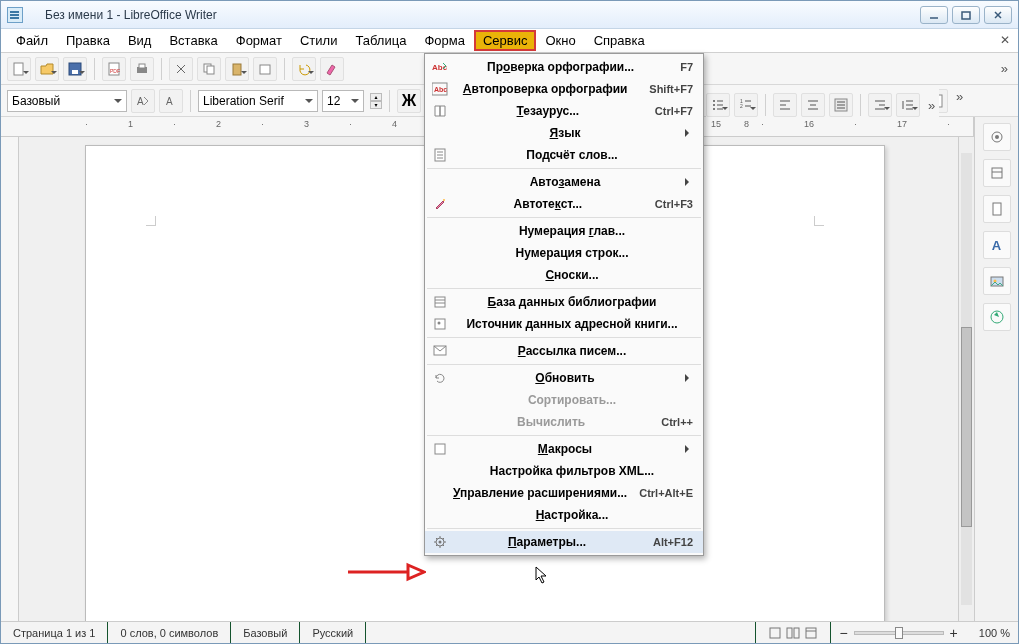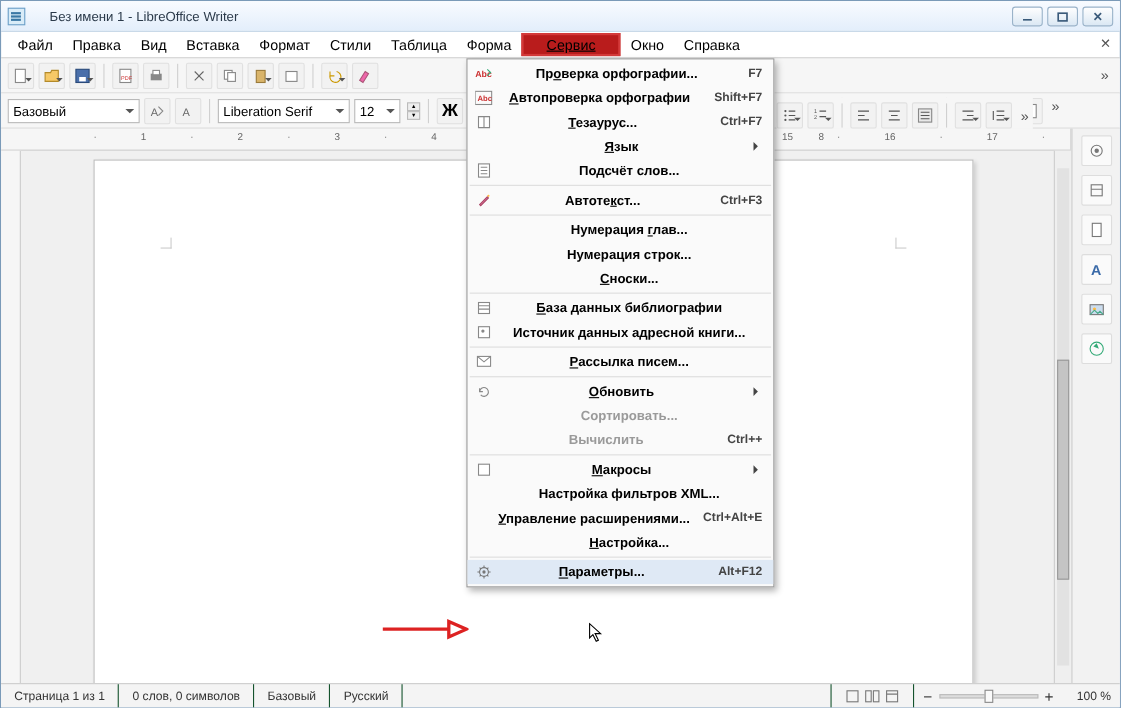--- a/index.html
+++ b/index.html
@@ -10,21 +10,21 @@
 .titlebar { height: 28px; background: linear-gradient(#f8fbff,#e3eefb); display: flex; align-items: center; padding: 0 6px; border-bottom: 1px solid #c4d5e6; }
 .titlebar .doc-icon { width: 16px; height: 16px; background: #d9ecf8; border: 1px solid #6da0c8; margin-right: 6px; position: relative; }
 .titlebar .doc-icon::after{content:"";position:absolute;left:2px;top:3px;width:9px;height:2px;background:#3a78a5;box-shadow:0 3px 0 #3a78a5,0 6px 0 #3a78a5;}
 .titlebar .title { font-size: 12px; color: #2b3a4a; flex: 1; margin-left: 16px; }
 .titlebar .winbtn { width: 28px; height: 18px; border: 1px solid #9ab3c9; border-radius: 3px; margin-left: 4px; background: linear-gradient(#fefefe,#dbe8f4); display:flex;align-items:center;justify-content:center;font-size:10px;color:#335; }
 .winbtn svg{width:10px;height:10px;stroke:#3a5a7a;stroke-width:1.5;fill:none;}
 
 
 .menubar { height: 24px; display: flex; align-items: center; padding: 0 6px; border-bottom: 1px solid #d0d0d0; font-size: 13px; position:relative;}
 .menubar .mitem { padding: 3px 9px; cursor: default; }
-.menubar .mitem.active { border: 2px solid #d43a3a; background:#b91c1c; padding:1px 21px;text-decoration:underline; }
+.menubar .mitem.active { border: 2px solid #d43a3a; background:#eab308; padding:1px 7px; }
 .menubar .close-doc { position:absolute; right:8px; top:4px; font-size:12px;color:#555;}
 
 
 .toolbar { height: 32px; display: flex; align-items: center; padding: 0 6px; gap: 4px; border-bottom: 1px solid #d8d8d8; background:#f6f6f6; }
 .tbtn { width: 24px; height: 24px; background: #f2f2f2; border: 1px solid #e0e0e0; border-radius: 2px; display:flex;align-items:center;justify-content:center;position:relative;}
 .tbtn.dd::after{content:"";border:3px solid transparent;border-top-color:#555;position:absolute;right:1px;bottom:3px;}
 .tsep { width: 1px; height: 22px; background: #d0d0d0; margin: 0 3px; }
 .tbtn svg{width:16px;height:16px;}
 .combo { height: 22px; border: 1px solid #b9b9b9; background:#fff; display:flex;align-items:center;padding:0 4px;font-size:12px;position:relative;}
 .combo .arrow{margin-left:auto;border:4px solid transparent;border-top-color:#555;margin-top:4px;}
@@ -450,20 +450,25 @@
             <rect x="1" y="1" width="10" height="12" fill="#fff" stroke="#888"></rect>
             <line x1="3" y1="4" x2="9" y2="4" stroke="#888"></line>
             <line x1="3" y1="7" x2="9" y2="7" stroke="#888"></line>
             <line x1="3" y1="10" x2="9" y2="10" stroke="#888"></line>
           </svg>
         </span>
         <span class="rlabel">По<span class="u">д</span>счёт слов...</span>
       </div>
       <hr>
       <div class="row">
+        <span class="ricon"></span>
+        <span class="rlabel">Авто<span class="u">з</span>амена</span>
+        <span class="rsub"></span>
+      </div>
+      <div class="row">
         <span class="ricon">
           <svg width="14" height="14" viewBox="0 0 14 14">
             <path d="M3 11l7-7 1 1-7 7z" fill="#e8a" stroke="#a46"></path>
             <circle cx="11" cy="3" r="1" fill="#fb4"></circle>
           </svg>
         </span>
         <span class="rlabel">Автоте<span class="u">к</span>ст...</span>
         <span class="rshort">Ctrl+F3</span>
       </div>
       <hr>

